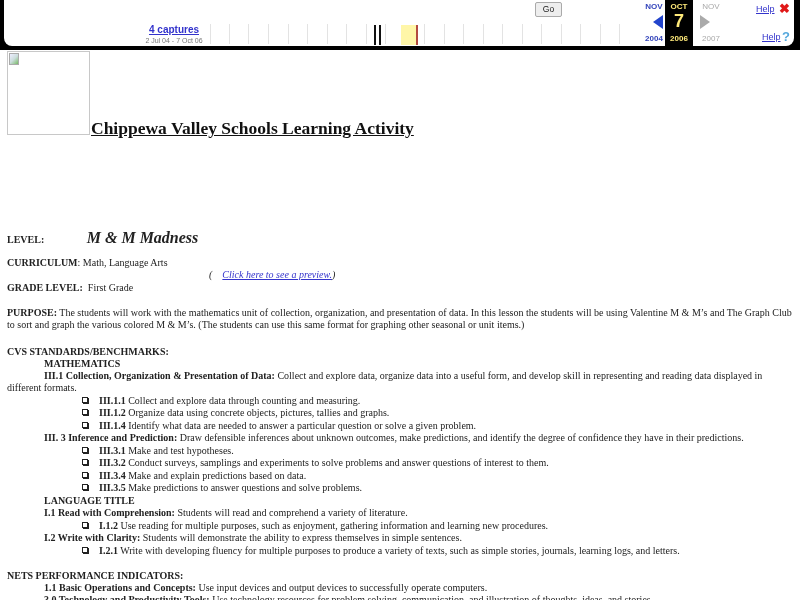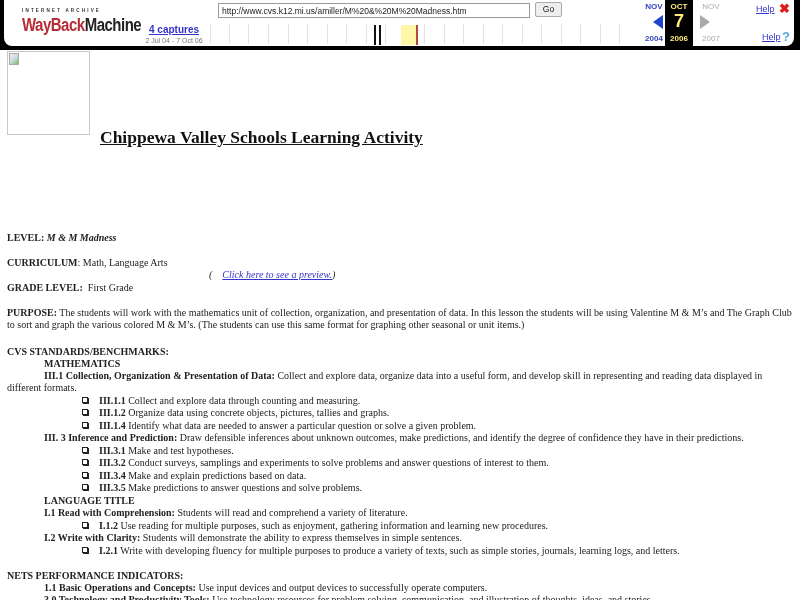--- a/index.html
+++ b/index.html
@@ -104,51 +104,46 @@
     position: absolute; left: 7px; top: 51px; width: 83px; height: 84px;
     border: 1px solid #c8c8c8;
   }
   .broken-img .glyph {
     position: absolute; left: 1px; top: 1px; width: 10px; height: 12px;
     border: 1px solid #aaa; background: linear-gradient(135deg, #eef 0%, #cdd 50%, #7b6 100%);
   }
   .page-title {
     position: absolute; left: 91px; top: 118px;
     font-size: 17.5px; font-weight: bold; text-decoration: underline; color: #111;
-    margin: 9px; white-space: nowrap;
+    margin: 0; white-space: nowrap;
   }
   .body-text { position: absolute; left: 7px; font-size: 10px; line-height: 12px; white-space: nowrap; color: #222; }
   .lbl { font-weight: bold; font-variant: small-caps; font-size: 10px; }
   .lbl-caps { font-weight: bold; font-size: 10px; }
-  .title-val { font-weight: bold; font-style: italic; font-size: 10px; }
+  .title-val { font-weight: bold; font-style: italic; font-size: 16px; margin-left: 40px; }
   .preview-link { position: absolute; left: 209px; top: 269px; font-size: 10px; font-style: italic; }
   .preview-link a { color: #3333cc; text-decoration: underline; padding-left: 10px; }
   .purpose { left: 7px; top: 307px; width: 790px; white-space: normal; }
   .ind1 { left: 44px; }
   .ind2 { left: 82px; }
   .box {
     display: inline-block; width: 6px; height: 6px; border: 1px solid #222;
     margin-right: 11px; vertical-align: 1px; box-shadow: 1px 1px 0 #222;
   }
   .code { font-weight: bold; }
 </style>
 </head>
 <body>
 
 <div class="wb-bar">
   <div class="wb-inner">
-    <div class="wb-logo">
-      <div class="ia">INTERNET ARCHIVE</div>
-      <div class="wm"><span class="way">WayBack</span><span class="mach">Machine</span></div>
-    </div>
     <div class="captures">
       <a>4 captures</a>
       <div class="range">2 Jul 04 - 7 Oct 06</div>
     </div>
-    <input class="url-input" type="text" value="http://www.cvs.k12.mi.us/amiller/M%20&amp;%20M%20Madness.htm" style="">
     <div class="go-btn">Go</div>
 
     <div class="sparkline">
       <div class="spark-tick" style="left:2px"></div>
       <div class="spark-tick" style="left:21px"></div>
       <div class="spark-tick" style="left:40px"></div>
       <div class="spark-tick" style="left:60px"></div>
       <div class="spark-tick" style="left:80px"></div>
       <div class="spark-tick" style="left:99px"></div>
       <div class="spark-tick" style="left:119px"></div>

